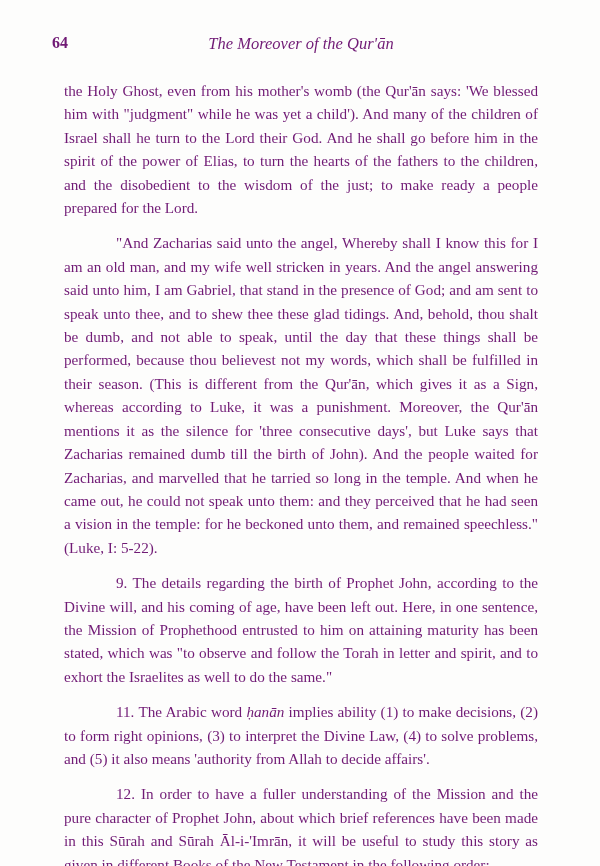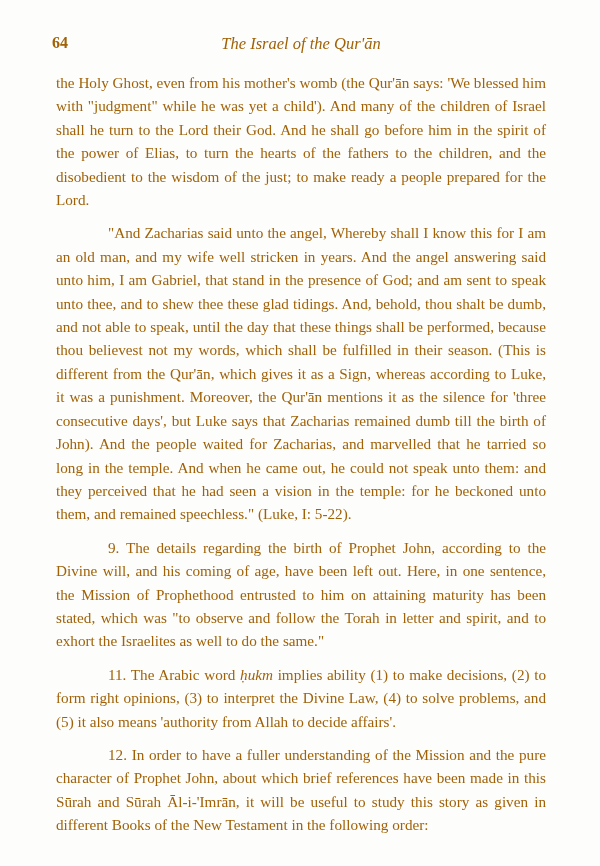--- a/index.html
+++ b/index.html
@@ -1,58 +1,58 @@
 <!DOCTYPE html>
 <html><head>
 <meta charset="utf-8">
 <style>
   html, body { margin: 0; padding: 0; background: #ffffff; }
   body { width: 600px; height: 866px; overflow: hidden; position: relative; }
   .page {
     position: absolute; left: 0; top: 0; width: 600px; height: 866px;
     background: #fdfdfc;
-    color: #a16207;
+    color: #701a75;
     font-family: "Liberation Serif", "DejaVu Serif", serif;
   }
   .running-head {
     position: absolute; top: 34px; left: 52px; width: 498px; height: 20px;
   }
   .page-number {
     position: absolute; left: 0; top: 0;
     font-weight: bold; font-size: 16px;
   }
   .header-title {
     position: absolute; left: 0; right: 0; top: 0; text-align: center;
     font-style: italic; font-size: 16.5px;
   }
   .body-text {
     position: absolute; left: 52px; top: 67px; width: 498px;
     font-size: 15.2px; line-height: 23.4px;
     text-align: justify;
   }
-  .para { margin: 4px; }
+  .para { margin: 12px; }
   .para.indent { text-indent: 52px; }
   .gap { margin-top: 10px; }
   .it { font-style: italic; }
 </style>
 </head>
 <body>
 
 <div class="page">
   <div class="running-head">
     <span class="page-number">64</span>
-    <span class="header-title">The Israel of the Qur'ān</span>
+    <span class="header-title">The Moreover of the Qur'ān</span>
   </div>
 
   <div class="body-text">
     <p class="para">the Holy Ghost, even from his mother's womb (the Qur'ān says: 'We blessed him with "judgment" while he was yet a child'). And many of the children of Israel shall he turn to the Lord their God. And he shall go before him in the spirit of the power of Elias, to turn the hearts of the fathers to the children, and the disobedient to the wisdom of the just; to make ready a people prepared for the Lord.</p>
 
     <p class="para indent gap">"And Zacharias said unto the angel, Whereby shall I know this for I am an old man, and my wife well stricken in years. And the angel answering said unto him, I am Gabriel, that stand in the presence of God; and am sent to speak unto thee, and to shew thee these glad tidings. And, behold, thou shalt be dumb, and not able to speak, until the day that these things shall be performed, because thou believest not my words, which shall be fulfilled in their season. (This is different from the Qur'ān, which gives it as a Sign, whereas according to Luke, it was a punishment. Moreover, the Qur'ān mentions it as the silence for 'three consecutive days', but Luke says that Zacharias remained dumb till the birth of John). And the people waited for Zacharias, and marvelled that he tarried so long in the temple. And when he came out, he could not speak unto them: and they perceived that he had seen a vision in the temple: for he beckoned unto them, and remained speechless." (Luke, I: 5-22).</p>
 
     <p class="para indent gap">9. The details regarding the birth of Prophet John, according to the Divine will, and his coming of age, have been left out. Here, in one sentence, the Mission of Prophethood entrusted to him on attaining maturity has been stated, which was "to observe and follow the Torah in letter and spirit, and to exhort the Israelites as well to do the same."</p>
 
-    <p class="para indent gap"><span>11. The Arabic word </span><span class="it">ḥukm</span><span> implies ability (1) to make decisions, (2) to form right opinions, (3) to interpret the Divine Law, (4) to solve problems, and (5) it also means 'authority from Allah to decide affairs'.</span></p>
+    <p class="para indent gap"><span>11. The Arabic word </span><span class="it">ḥanān</span><span> implies ability (1) to make decisions, (2) to form right opinions, (3) to interpret the Divine Law, (4) to solve problems, and (5) it also means 'authority from Allah to decide affairs'.</span></p>
 
 
     <p class="para indent gap">12. In order to have a fuller understanding of the Mission and the pure character of Prophet John, about which brief references have been made in this Sūrah and Sūrah Āl-i-'Imrān, it will be useful to study this story as given in different Books of the New Testament in the following order:</p>
 
   </div>
 </div>
 
 </body></html>

